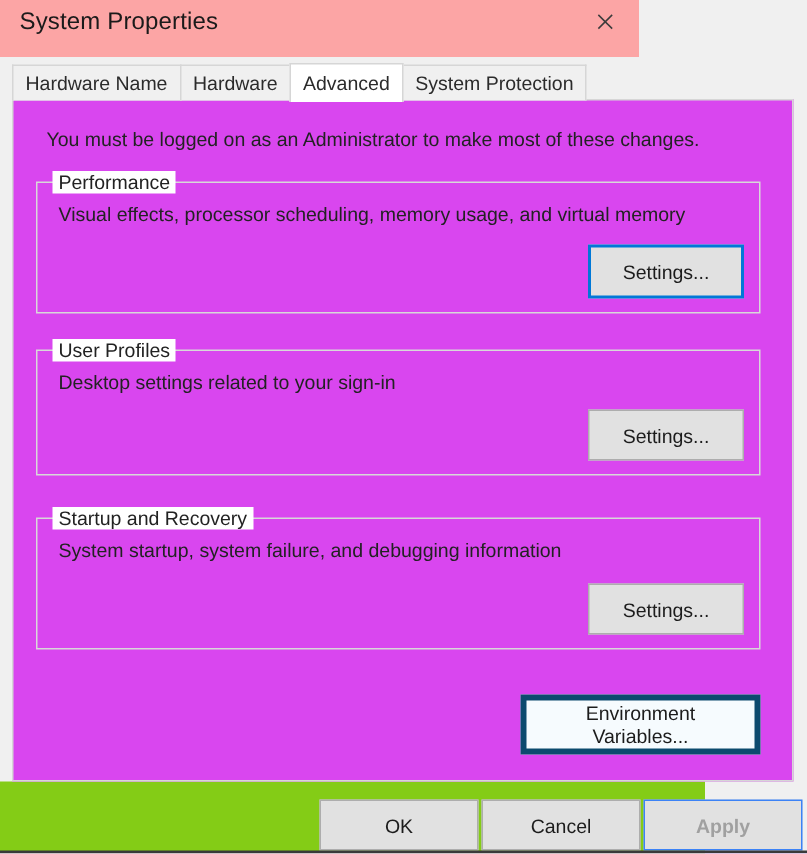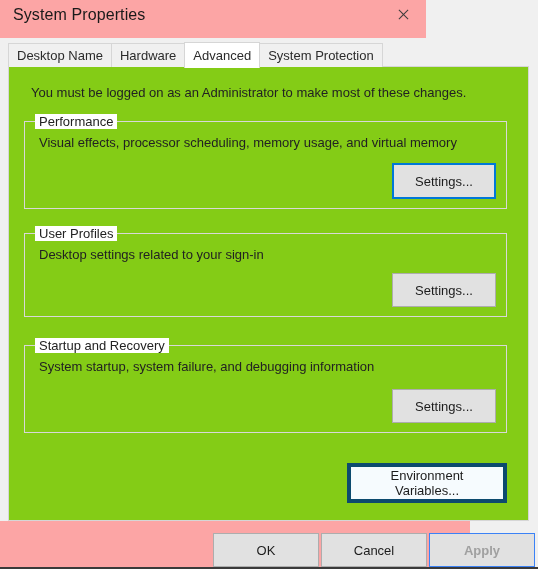--- a/index.html
+++ b/index.html
@@ -104,21 +104,21 @@
     z-index: 4;
   }
 
   
   .content {
     position: absolute;
     left: 8px;
     top: 66px;
     width: 521px;
     height: 455px;
-    background: #84cc16;
+    background: #d946ef;
     border: 1px solid #d6d6d6;
     box-sizing: border-box;
     z-index: 2;
   }
 
   .notice {
     position: absolute;
     left: 22px;
     top: 18px;
     font-size: 13px;
@@ -202,21 +202,21 @@
     height: 27px;
   }
 
   
   .footer {
     position: absolute;
     left: 0;
     top: 521px;
     width: 470px;
     height: 48px;
-    background: #fca5a5;
+    background: #84cc16;
   }
   .footer-btn {
     position: absolute;
     top: 12px;
     width: 106px;
     height: 27px;
   }
   #btn-ok     { left: 213px; }
   #btn-cancel { left: 321px; }
   #btn-apply  { left: 429px; }
@@ -236,21 +236,21 @@
 <div class="dialog">
 
   <div class="titlebar">
     <div class="title-text">System Properties</div>
     <div class="close-btn">
       <span class="close-icon"></span>
     </div>
   </div>
 
   <div class="tabstrip">
-    <div class="tab">Desktop Name</div>
+    <div class="tab">Hardware Name</div>
     <div class="tab">Hardware</div>
     <div class="tab selected">Advanced</div>
     <div class="tab">System Protection</div>
   </div>
 
   <div class="content">
 
     <div class="notice">You must be logged on as an Administrator to make most of these changes.</div>
 
     <div class="group" id="group-performance">

